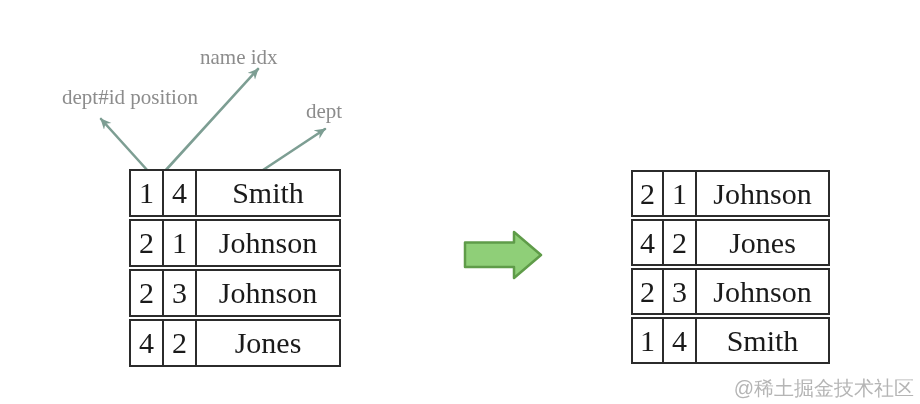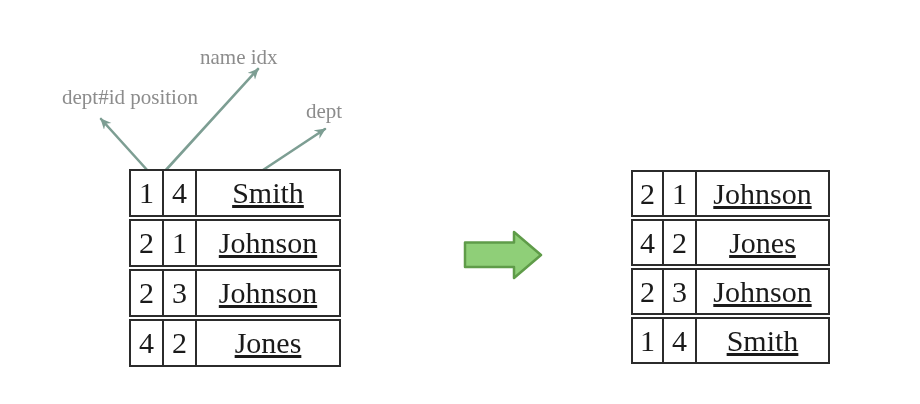--- a/index.html
+++ b/index.html
@@ -60,21 +60,21 @@
   .tbl-right .trow{width:199px;height:47px;}
   .trow:last-child{margin-bottom:0;}
   .cell{
     display:flex;align-items:center;justify-content:center;
     box-sizing:border-box;
     border-right:2px solid var(--table-border);
     font-size:30px;
     color:var(--table-text);
     white-space:nowrap;
   }
-  .cell:last-child{border-right:none;text-decoration:underline;}
+  .cell:last-child{border-right:none;}
   .tbl-left .c1{width:33px;}
   .tbl-left .c2{width:33px;}
   .tbl-left .c3{width:142px;}
   .tbl-right .c1{width:31px;}
   .tbl-right .c2{width:33px;}
   .tbl-right .c3{width:131px;}
   .watermark{
     position:absolute;
     right:6px;top:375px;
     font-size:20px;
@@ -143,14 +143,15 @@
       <div class="cell c2">3</div>
       <div class="cell c3">Johnson</div>
     </div>
     <div class="trow">
       <div class="cell c1">1</div>
       <div class="cell c2">4</div>
       <div class="cell c3">Smith</div>
     </div>
   </div>
 
+  <div class="watermark">@稀土掘金技术社区</div>
 
 </div>
 
 </body></html>

